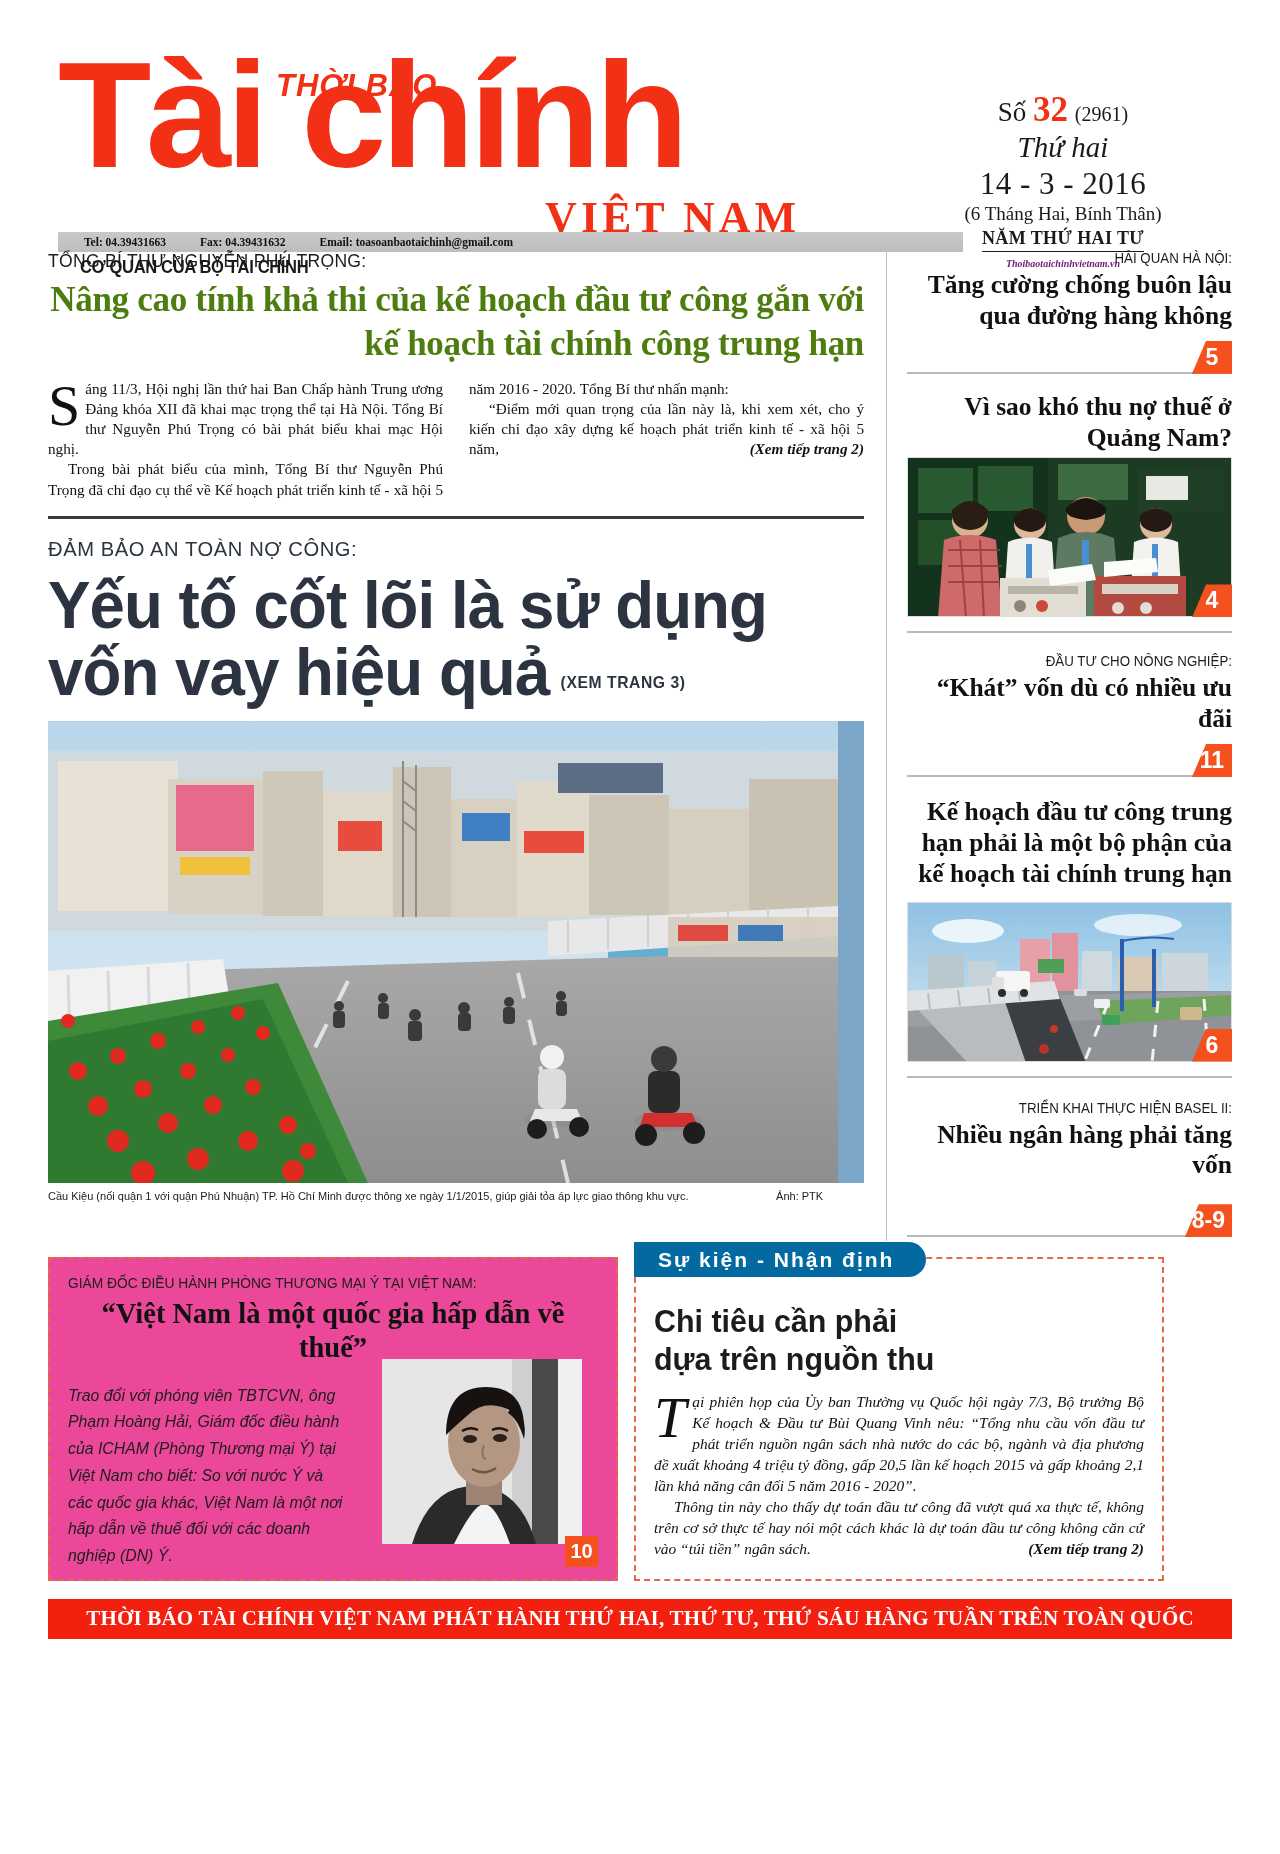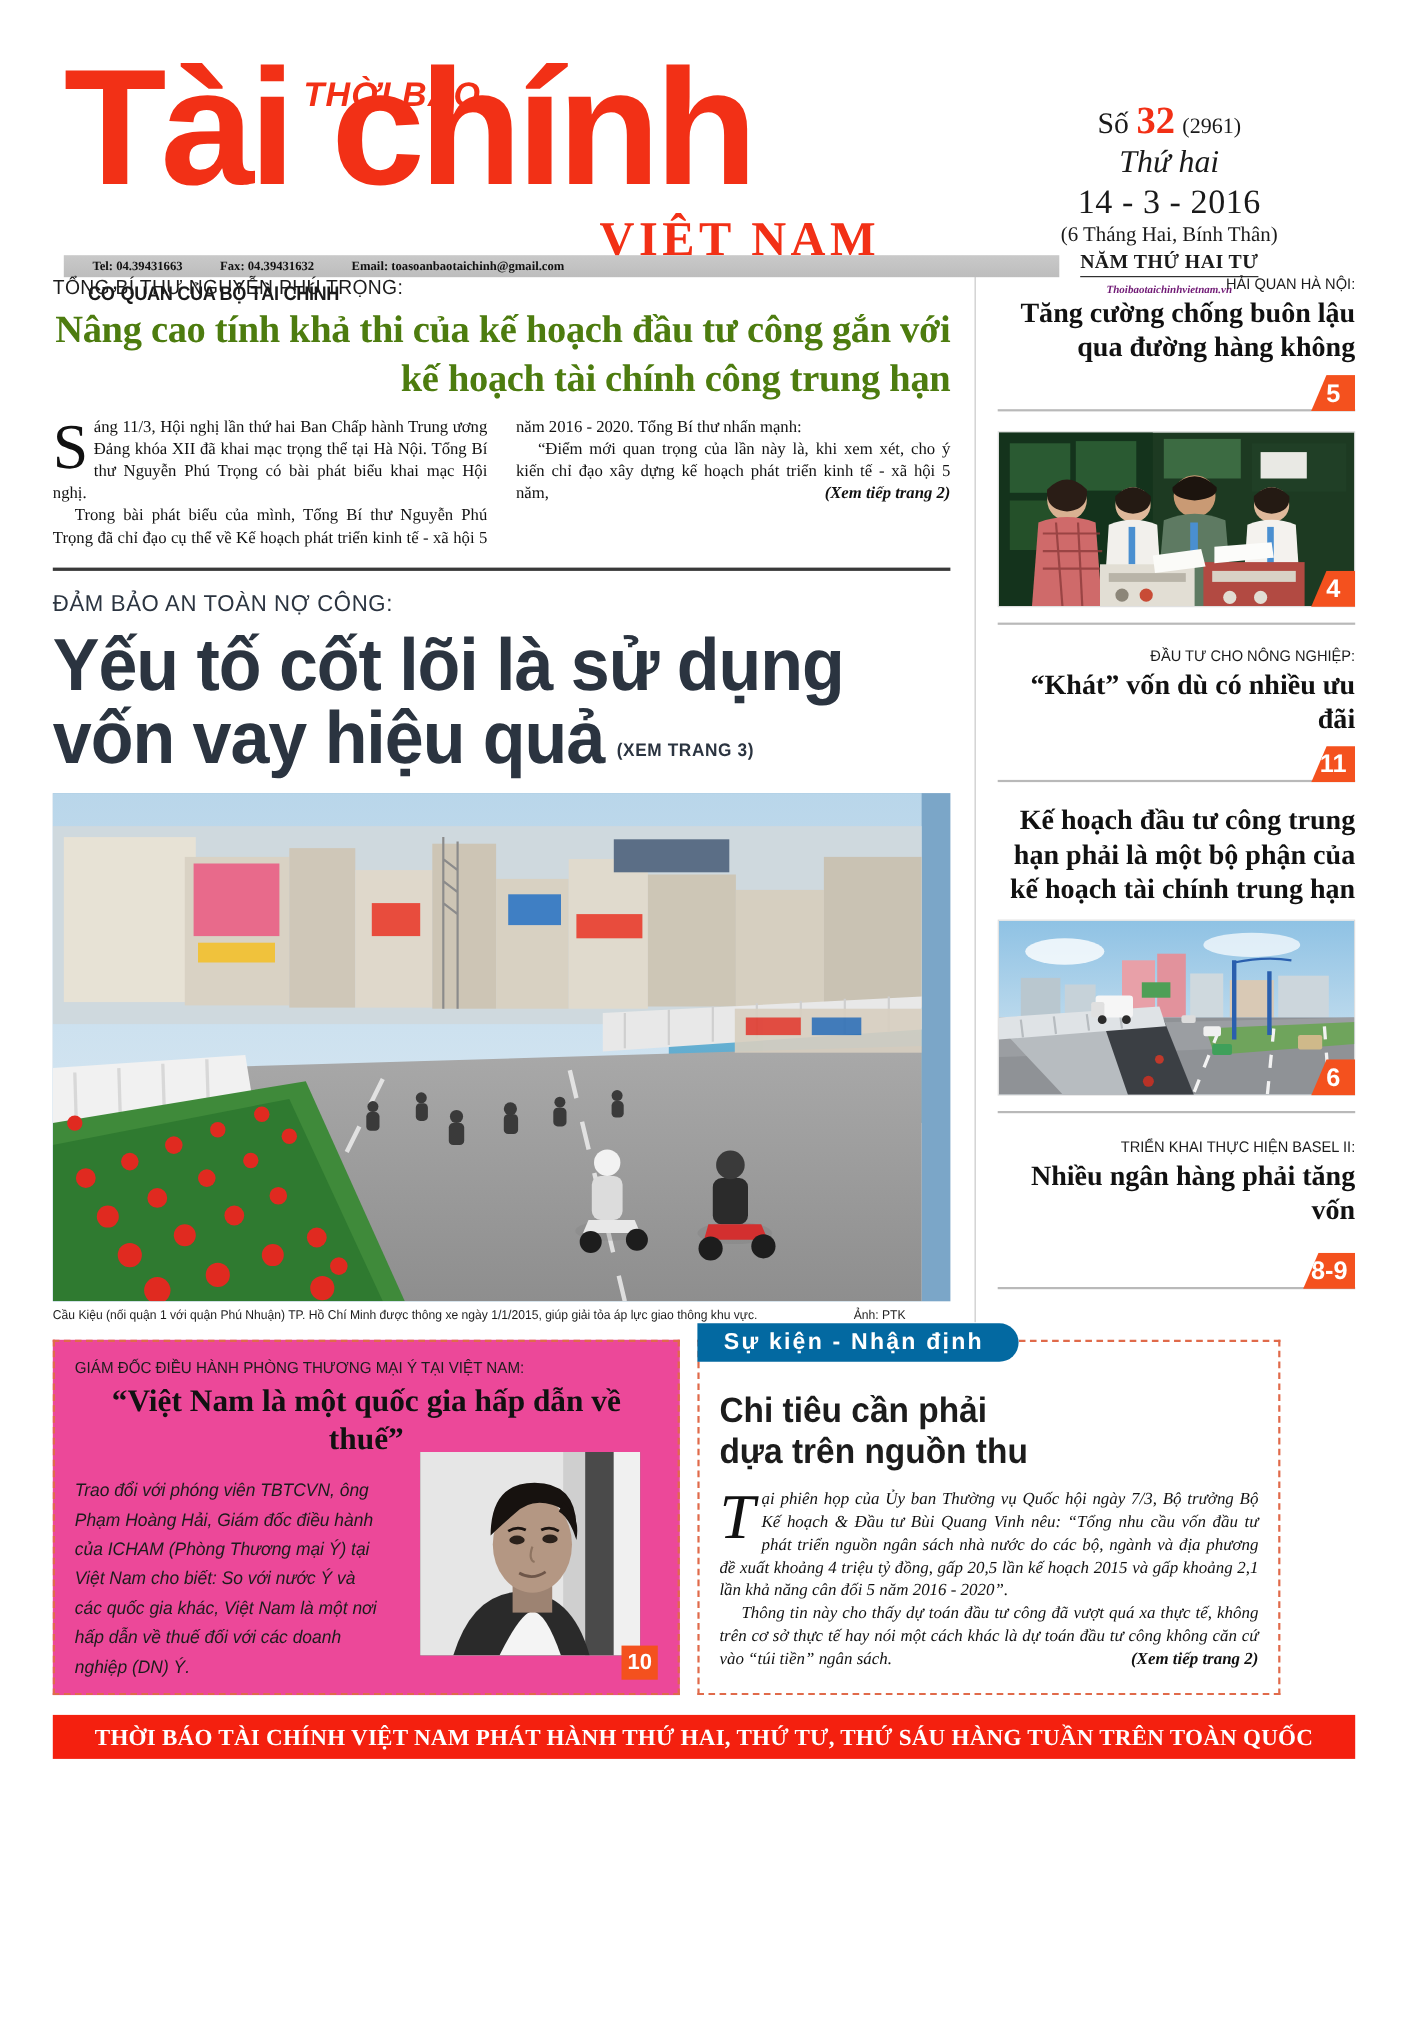--- a/index.html
+++ b/index.html
@@ -435,20 +435,21 @@
       <div class="side-item">
         <div class="side-eyebrow">HẢI QUAN HÀ NỘI:</div>
         <div class="side-head">Tăng cường chống buôn lậu qua đường hàng không</div>
         <div class="side-rule">
           <div class="line"></div>
           <div class="pagebadge">5</div>
         </div>
       </div>
 
       <div class="side-item" style="margin-top:14px;">
+        <div class="side-head">Vì sao khó thu nợ thuế ở Quảng Nam?</div>
         <div class="side-photo-wrap">
           <div class="side-photo">
             <svg width="326" height="160" viewBox="0 0 326 160" preserveAspectRatio="none">
               <rect width="326" height="160" fill="#1d3a22"></rect>
               <rect x="0" y="0" width="140" height="160" fill="#14331c"></rect>
               <rect x="10" y="10" width="55" height="45" fill="#2a5a32"></rect>
               <rect x="70" y="8" width="55" height="45" fill="#2a5a32"></rect>
               <rect x="10" y="62" width="55" height="45" fill="#245029"></rect>
               <rect x="150" y="6" width="70" height="36" fill="#3c6b42"></rect>
               <rect x="230" y="10" width="86" height="44" fill="#203f26"></rect>

